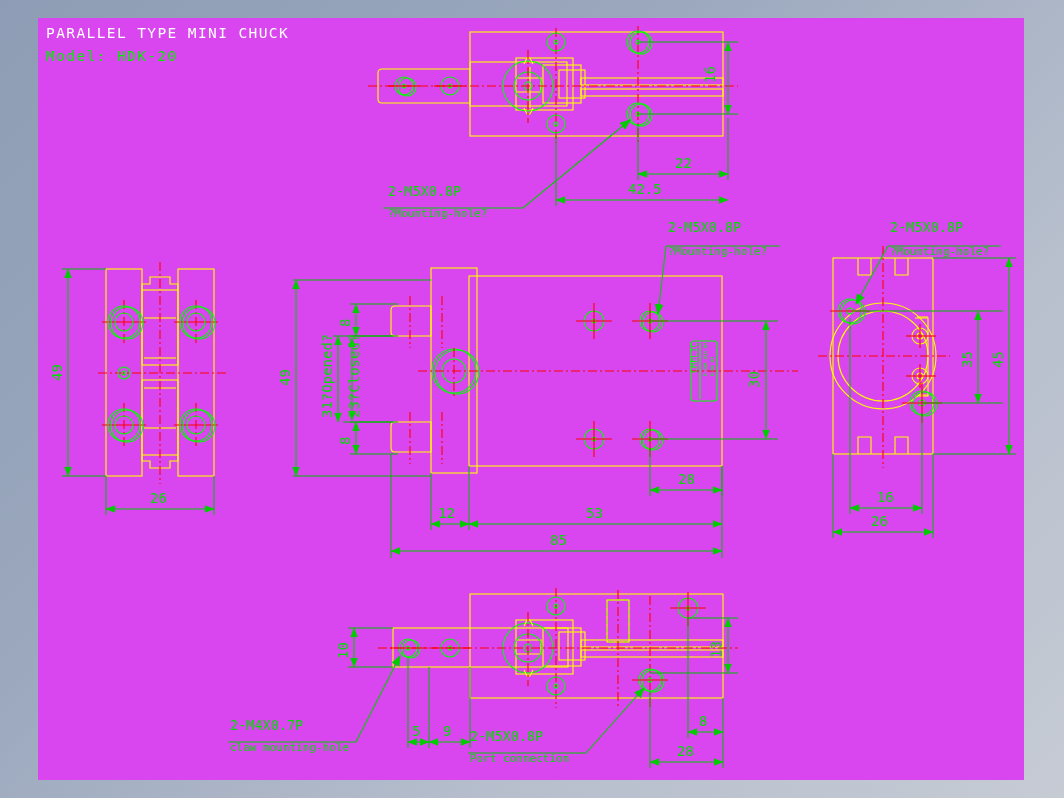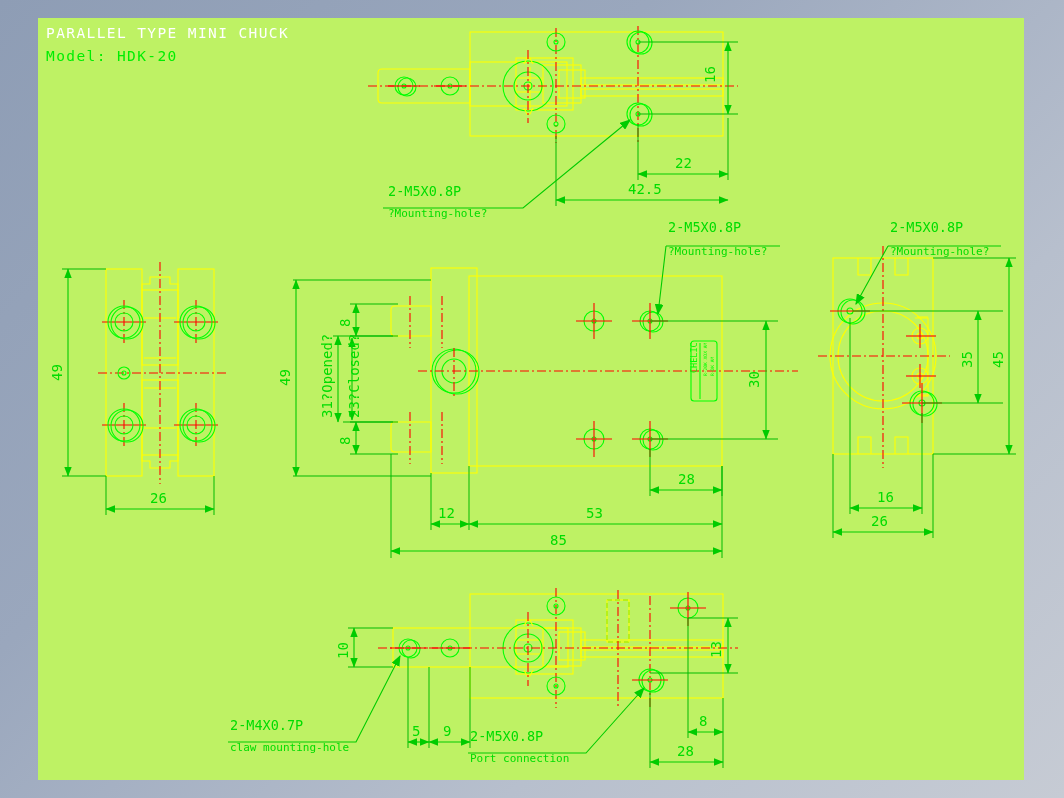--- a/index.html
+++ b/index.html
@@ -5,21 +5,21 @@
 <style>
   html,body{margin:0;padding:0;}
   body{
     width:1064px;height:798px;overflow:hidden;
     background:linear-gradient(135deg,#8e9db5 0%,#9aa7bd 35%,#b7bfcd 70%,#c6cbd4 100%);
     font-family:"DejaVu Sans Mono", monospace;
   }
   #app{position:relative;width:1064px;height:798px;}
   #canvas-frame{
     position:absolute;left:38px;top:18px;width:986px;height:762px;
-    background:#bef264;
+    background:#d946ef;
   }
   #dwg{position:absolute;left:0;top:0;width:986px;height:762px;display:block;}
   .ttl{
     position:absolute;left:0;top:0;pointer-events:none;
   }
   text{font-family:"DejaVu Sans Mono", monospace;}
 </style>
 </head>
 <body>
 

